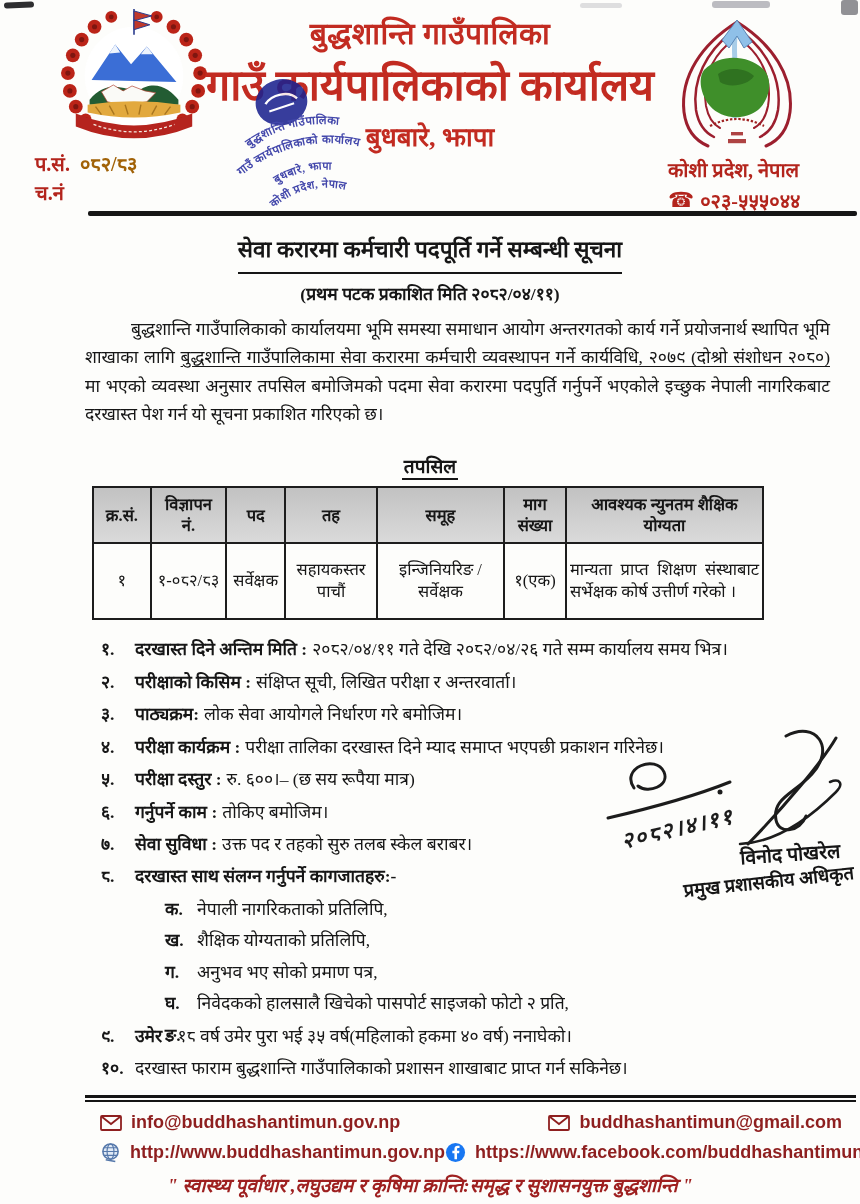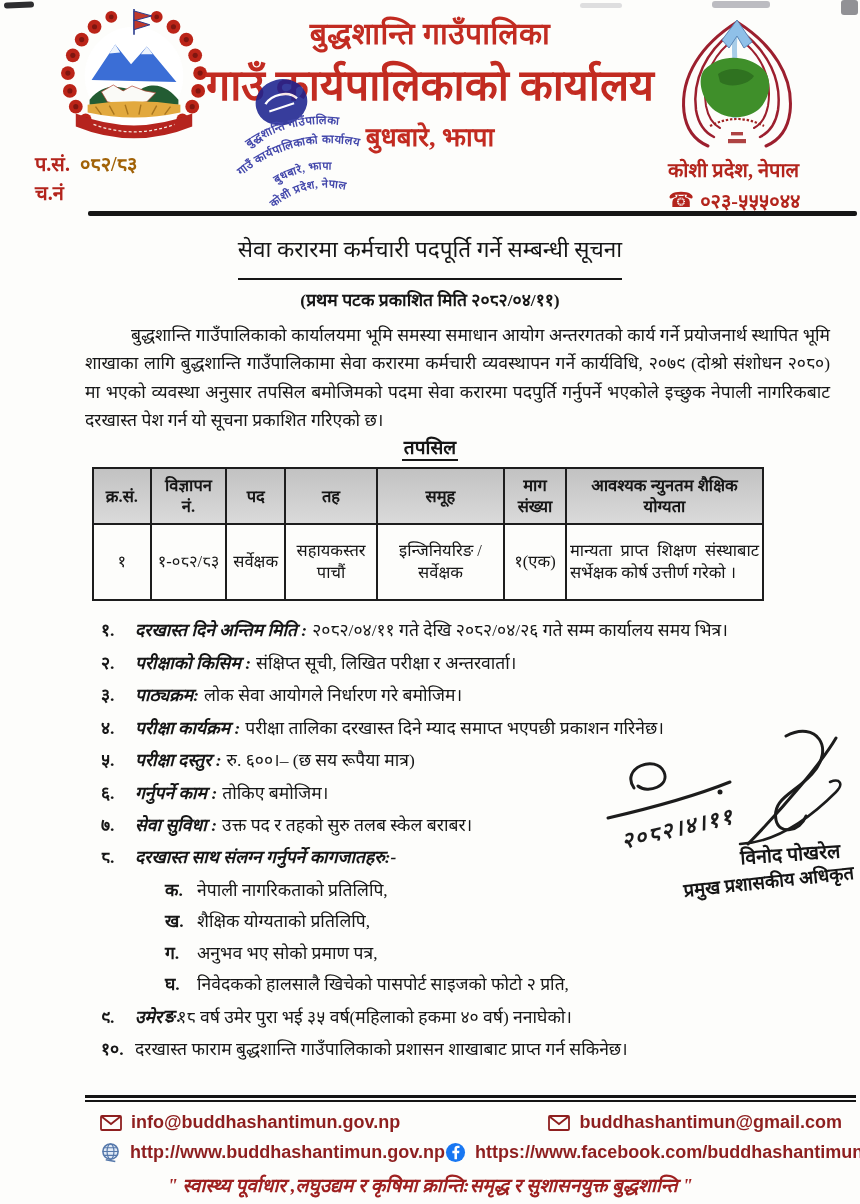--- a/index.html
+++ b/index.html
@@ -27,37 +27,37 @@
   .ref-label, .ch-label { color:#b3241c; }
   .ref-value { color:#a16207; margin-left:5px; }
   .prov-block { position:absolute; left:668px; top:155px; font-size:20px; font-weight:700; color:#b3241c; line-height:1.5; }
   .phone-row { display:flex; align-items:center; gap:6px; }
   .phone-glyph { font-family:"DejaVu Sans",sans-serif; font-size:21px; color:#b3241c; }
   .stamp { position:absolute; left:220px; top:74px; transform:rotate(-14deg); opacity:.88; }
   .head-rule { position:absolute; left:88px; right:3px; top:211px; height:5px; background:#161616; border-radius:2px; }
   
   .main { position:relative; padding:20px 30px 0 85px; }
   .title-wrap { text-align:center; margin-right:55px; }
-  .notice-title { display:inline-block; font-size:22.5px; font-weight:400; border-bottom:2.5px solid #161616; padding-bottom:14px; }
+  .notice-title { display:inline-block; font-size:22.5px; font-weight:700; border-bottom:2.5px solid #161616; padding-bottom:8px; }
   .pub-date { text-align:center; margin:7px 0 10px; margin-right:55px; font-size:17.5px; font-weight:600; }
   .para { font-size:17.5px; line-height:1.62; text-align:justify; text-indent:46px; }
-  .u { text-underline-offset:3px; }
-  .tapsil { text-align:center; margin:0 55px 7px 0; }
+  .u { text-decoration:underline; text-underline-offset:3px; }
+  .tapsil { text-align:center; margin:25px 55px 7px 0; }
   .tapsil span { font-size:19px; font-weight:700; border-bottom:2px solid #161616; padding:0 2px 1px; }
   
   table { border-collapse:collapse; width:672px; margin:0 auto 18px; margin-right:66px; font-size:16.5px; }
   th,td { border:2px solid #1d1d1d; padding:5px 6px; text-align:center; vertical-align:middle; }
   thead th { background:linear-gradient(#c2c2c2,#dadada); font-weight:700; height:56px; line-height:1.3; }
   tbody td { height:76px; line-height:1.35; }
   td.qual { text-align:left; padding:5px 3px; text-align:justify; }
   
   .list { margin:16px 26px 0 16px; font-size:17.5px; }
   .li { position:relative; padding-left:34px; margin-bottom:9px; line-height:1.34; }
   .li .num { position:absolute; left:0; top:0; font-weight:700; }
-  .li .lbl { font-weight:700; margin-right:5px;font-style:italic; }
+  .li .lbl { font-weight:700; margin-right:5px; }
   .sub { margin:1px 0 9px 64px; }
   .sub .li { padding-left:32px; margin-bottom:8px; }
   .sub .li .num { font-weight:700; }
   
   .sig-block { position:absolute; left:592px; top:722px; width:262px; height:185px; z-index:3; pointer-events:none; }
   .sig-svg { position:absolute; right:4px; top:0; }
   .sig-date { position:absolute; left:28px; top:90px; transform:rotate(-13deg); font-size:22px; font-weight:600; letter-spacing:2px; color:#1d1d1d; font-style:italic; }
   .sig-name { position:absolute; right:14px; top:118px; transform:rotate(-4deg); font-size:19.5px; font-weight:700; }
   .sig-title { position:absolute; right:0; top:146px; transform:rotate(-6deg); font-size:18.5px; font-weight:700; white-space:nowrap; }
   

